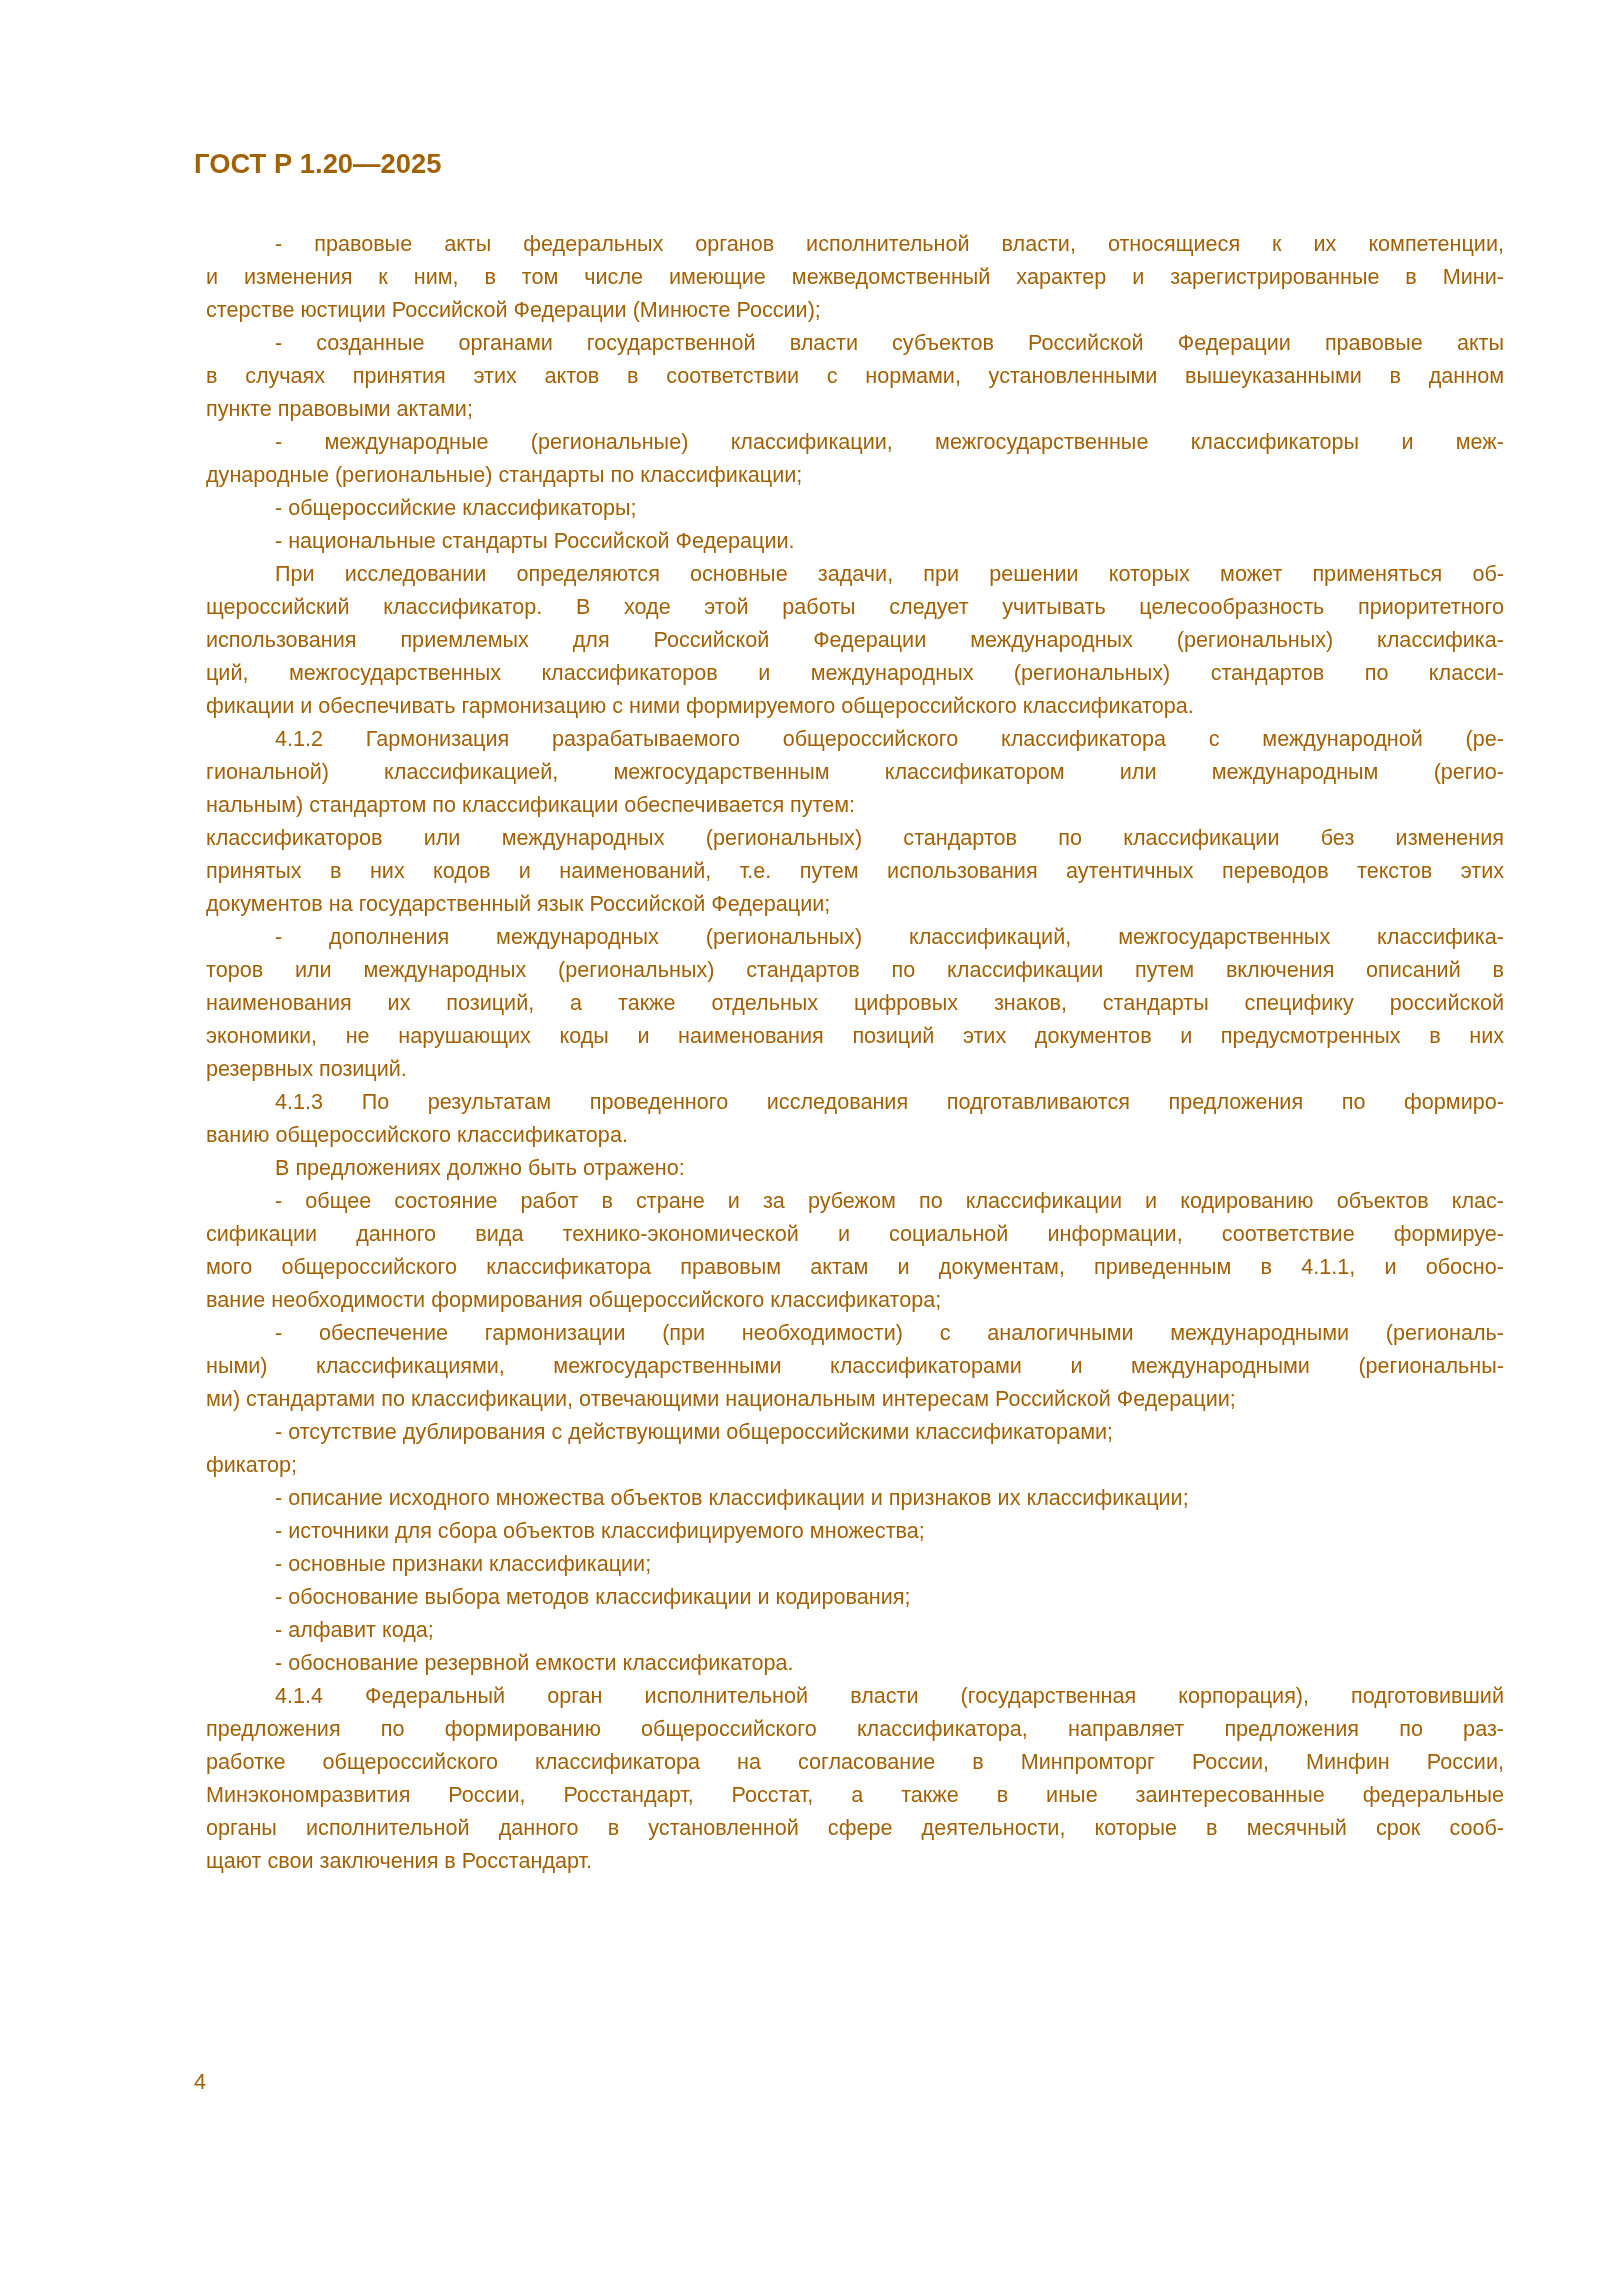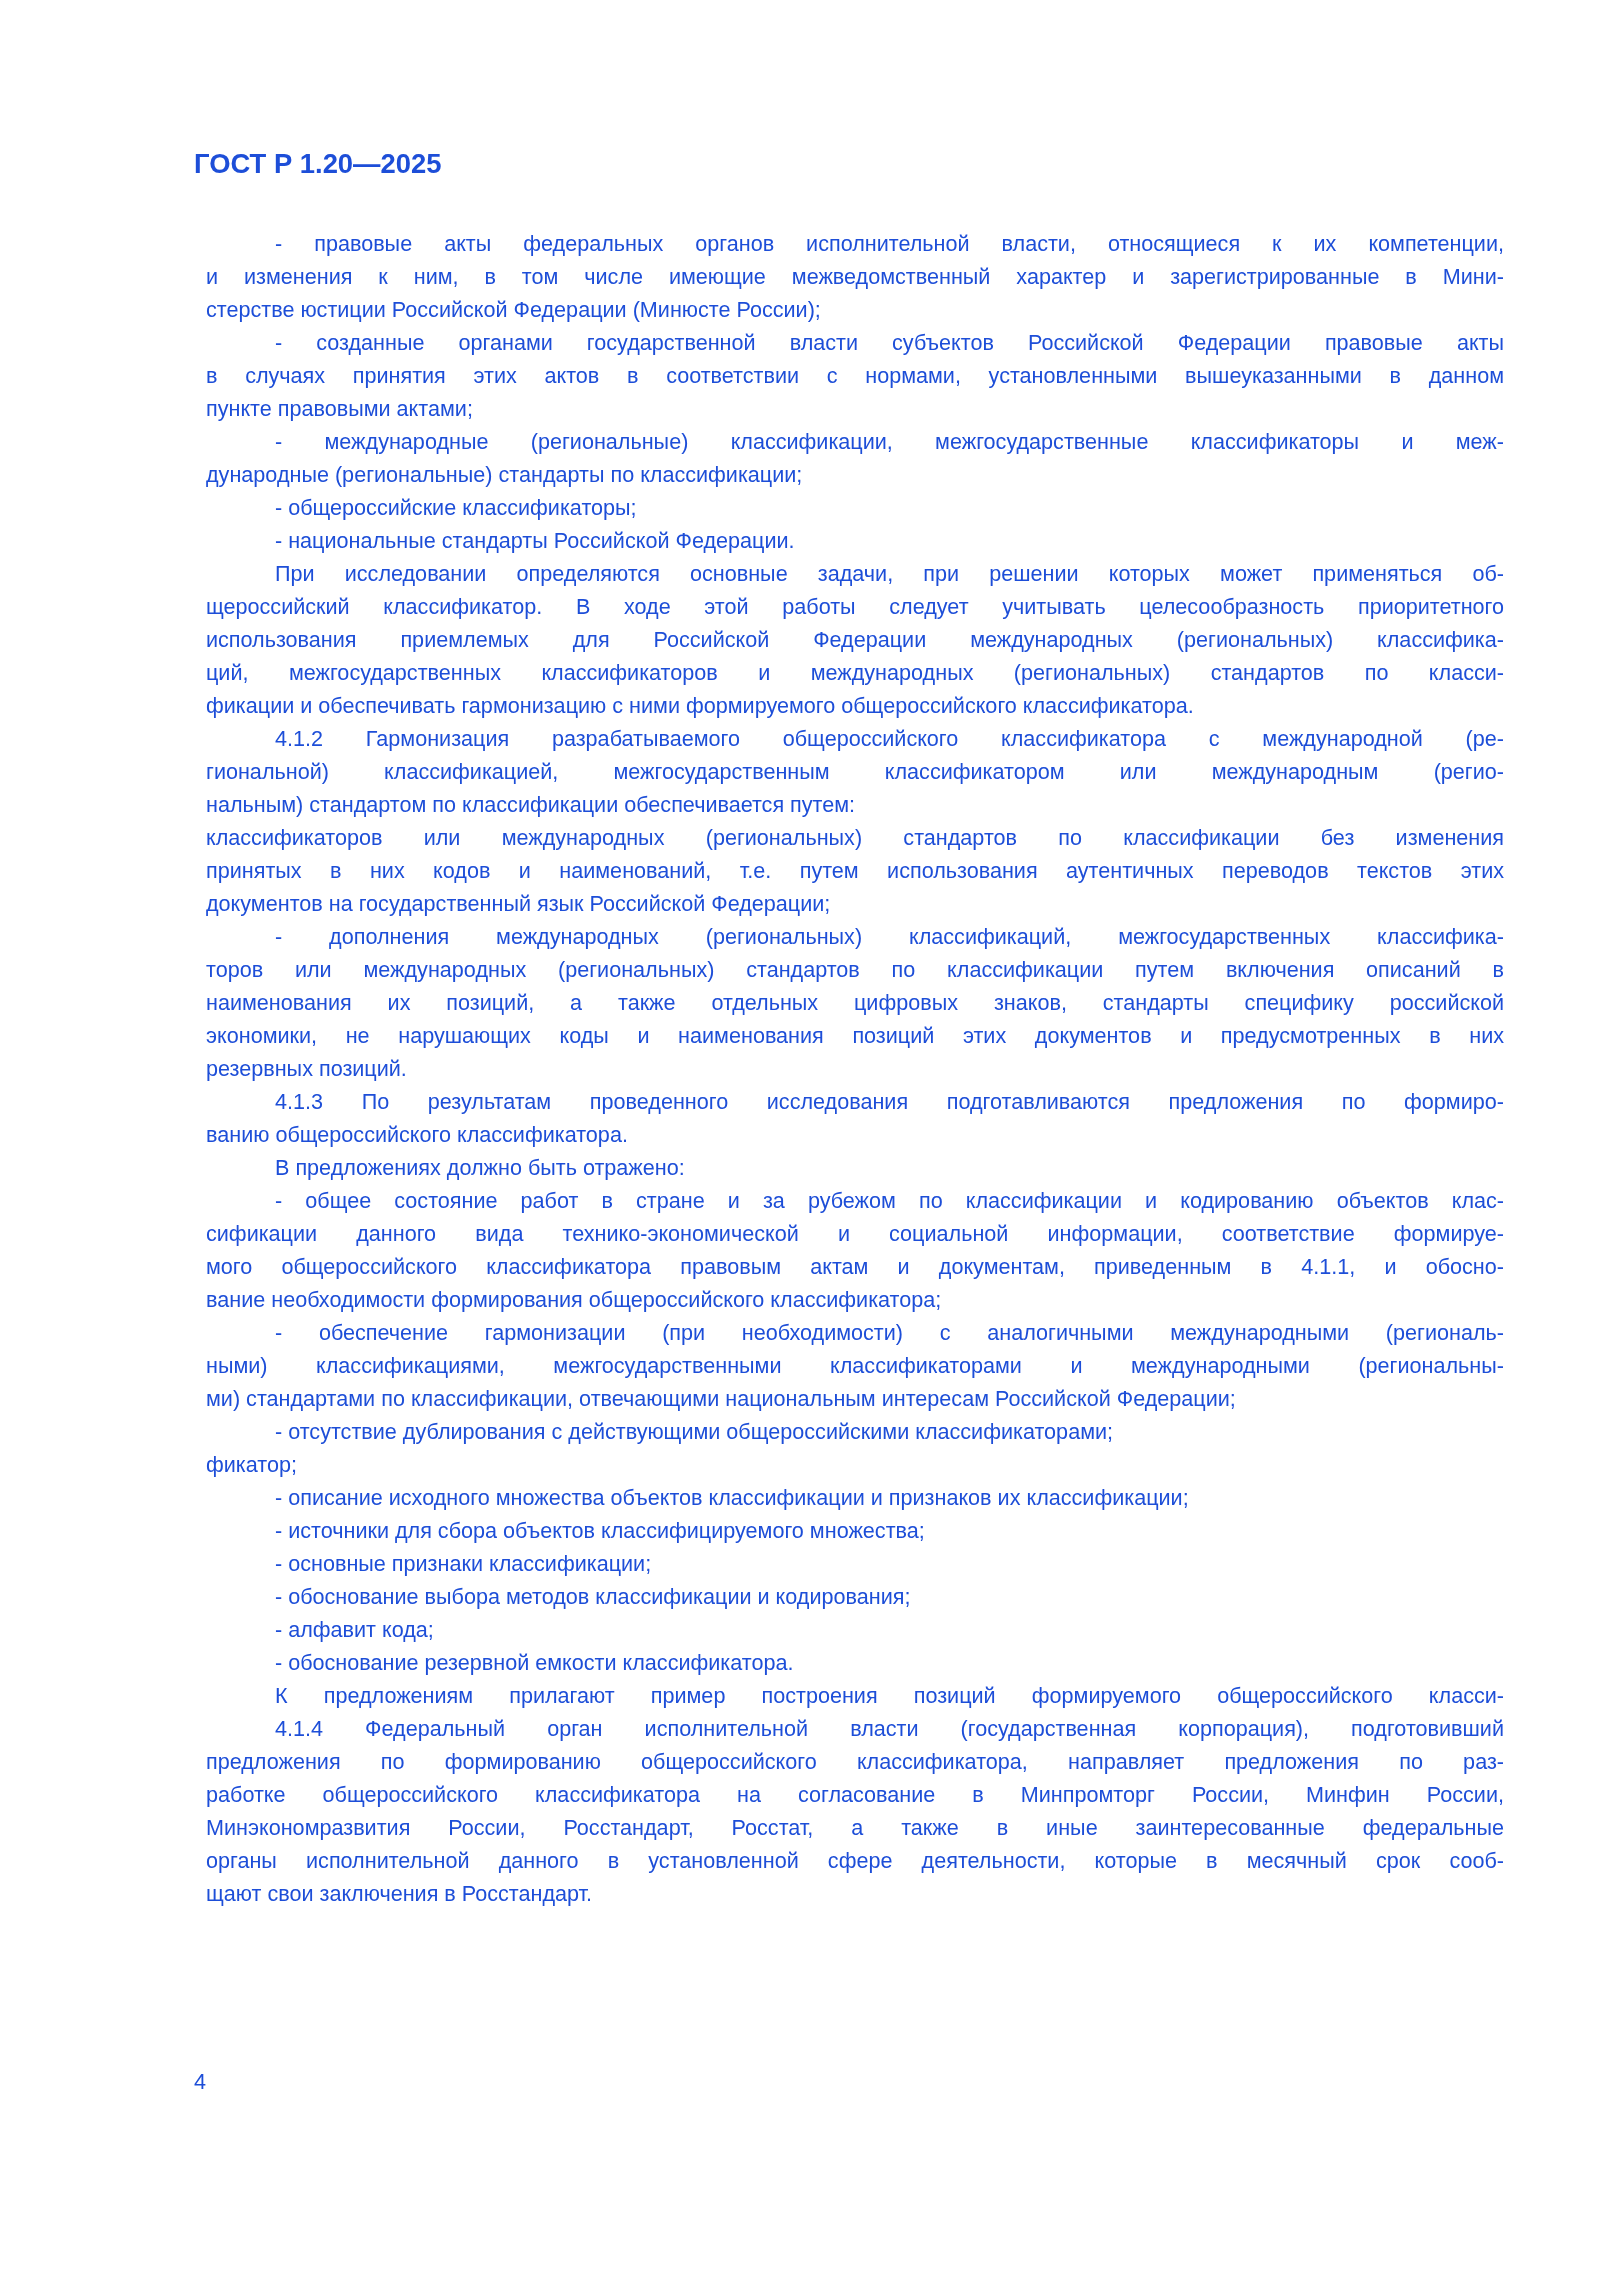--- a/index.html
+++ b/index.html
@@ -6,21 +6,21 @@
     margin: 0;
     padding: 0;
     background: #ffffff;
     font-family: "Liberation Sans", sans-serif;
   }
   .page {
     position: relative;
     width: 1621px;
     height: 2293px;
     background: #ffffff;
-    color: #1d4ed8;
+    color: #a16207;
     overflow: hidden;
   }
   .running-header {
     position: absolute;
     left: 194px;
     top: 148px;
     font-size: 27.4px;
     font-weight: bold;
     white-space: nowrap;
   }
@@ -140,21 +140,20 @@
       <div>
         <div class="line first last">- обоснование выбора методов классификации и кодирования;</div>
       </div>
       <div>
         <div class="line first last">- алфавит кода;</div>
       </div>
       <div>
         <div class="line first last">- обоснование резервной емкости классификатора.</div>
       </div>
       <div>
-        <div class="line first">К предложениям прилагают пример построения позиций формируемого общероссийского класси-</div>
       </div>
       <div>
         <div class="line first">4.1.4 Федеральный орган исполнительной власти (государственная корпорация), подготовивший</div>
         <div class="line">предложения по формированию общероссийского классификатора, направляет предложения по раз-</div>
         <div class="line">работке общероссийского классификатора на согласование в Минпромторг России, Минфин России,</div>
         <div class="line">Минэкономразвития России, Росстандарт, Росстат, а также в иные заинтересованные федеральные</div>
         <div class="line">органы исполнительной данного в установленной сфере деятельности, которые в месячный срок сооб-</div>
         <div class="line last">щают свои заключения в Росстандарт.</div>
       </div>
     </div>

